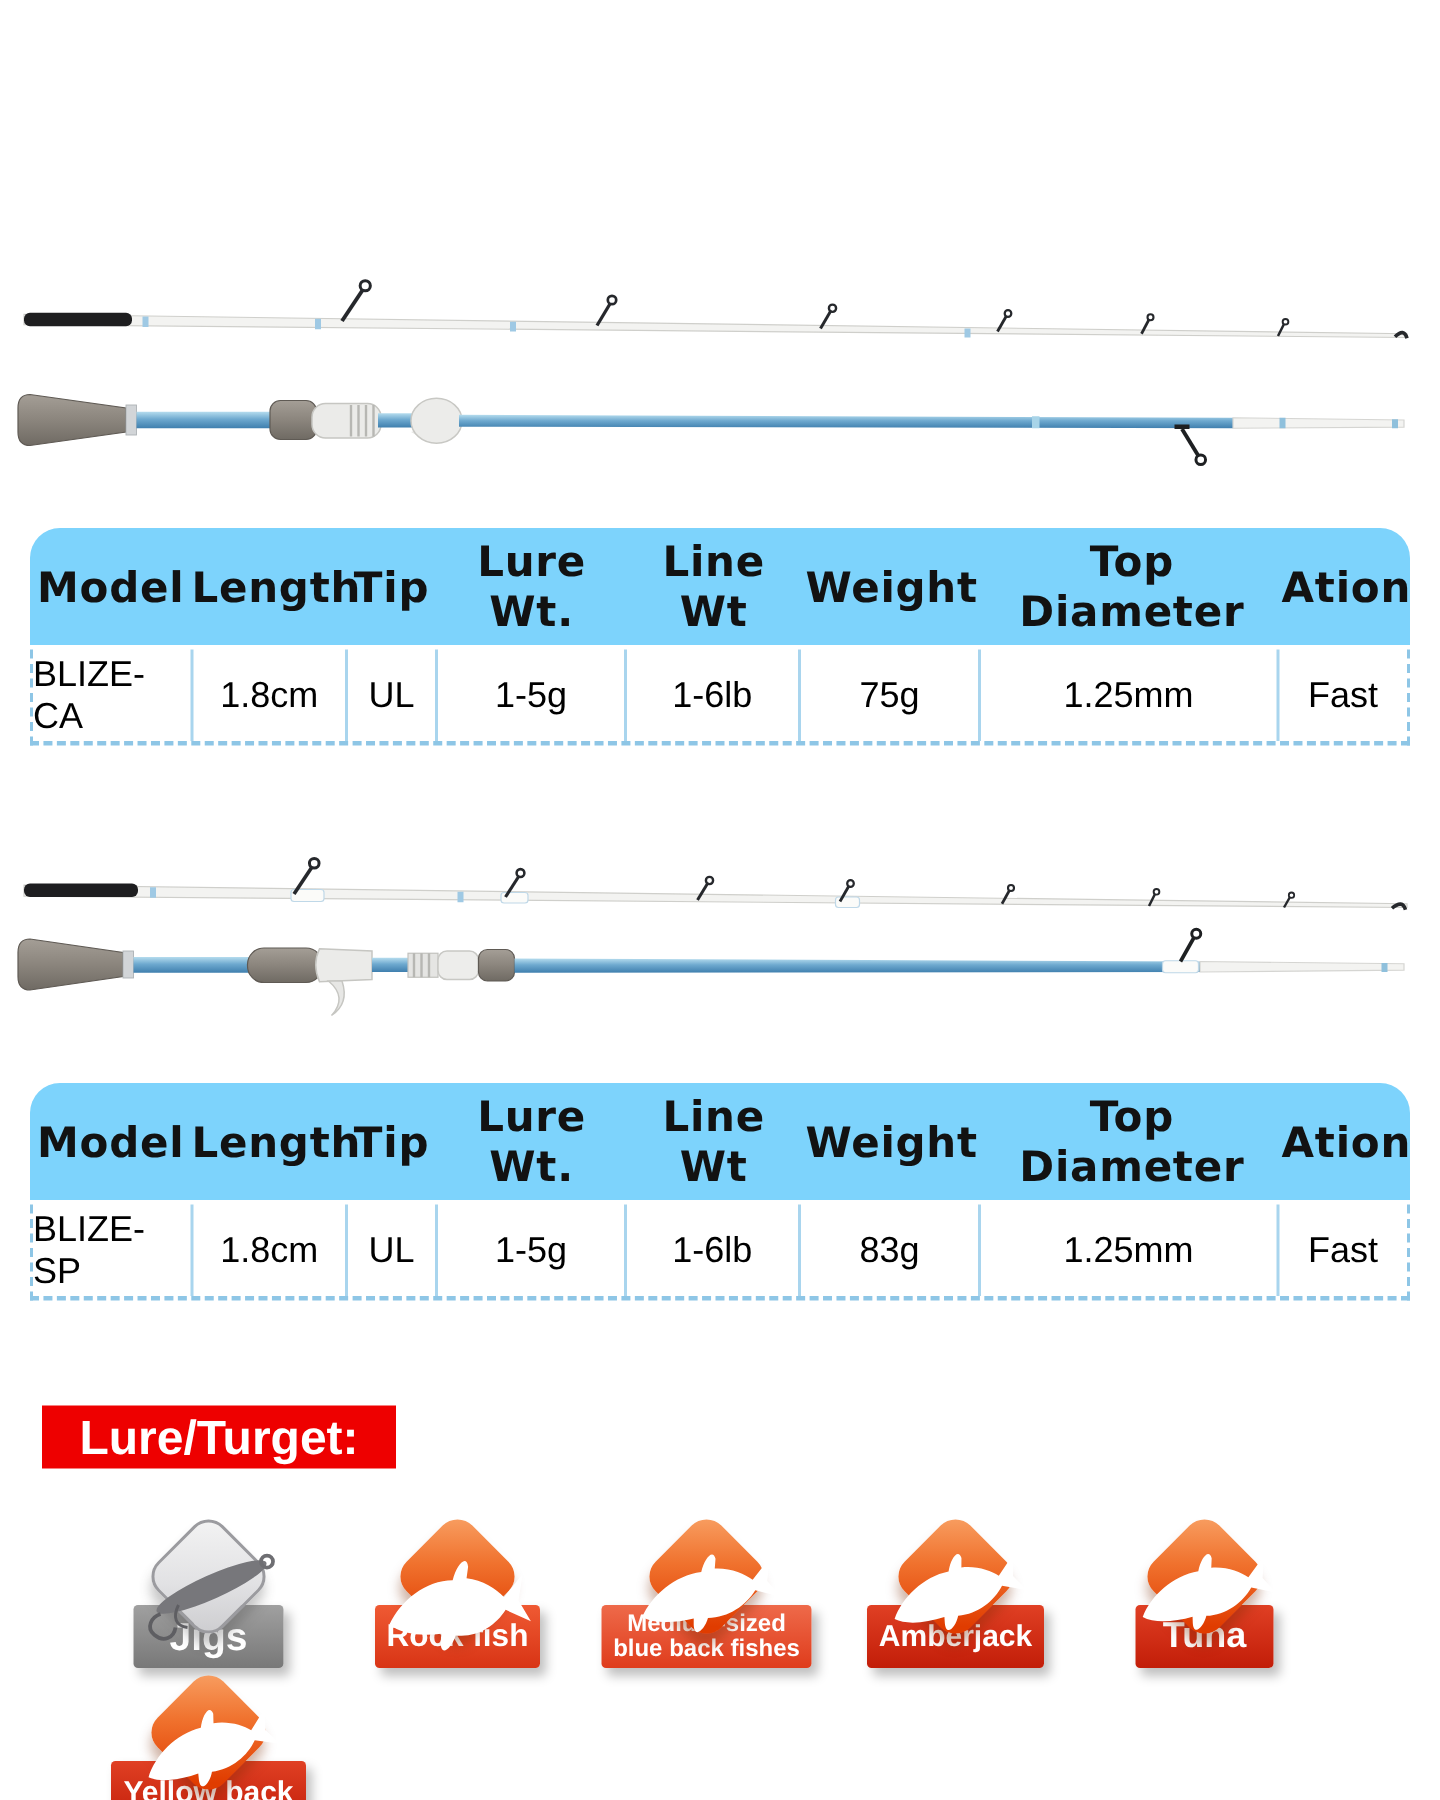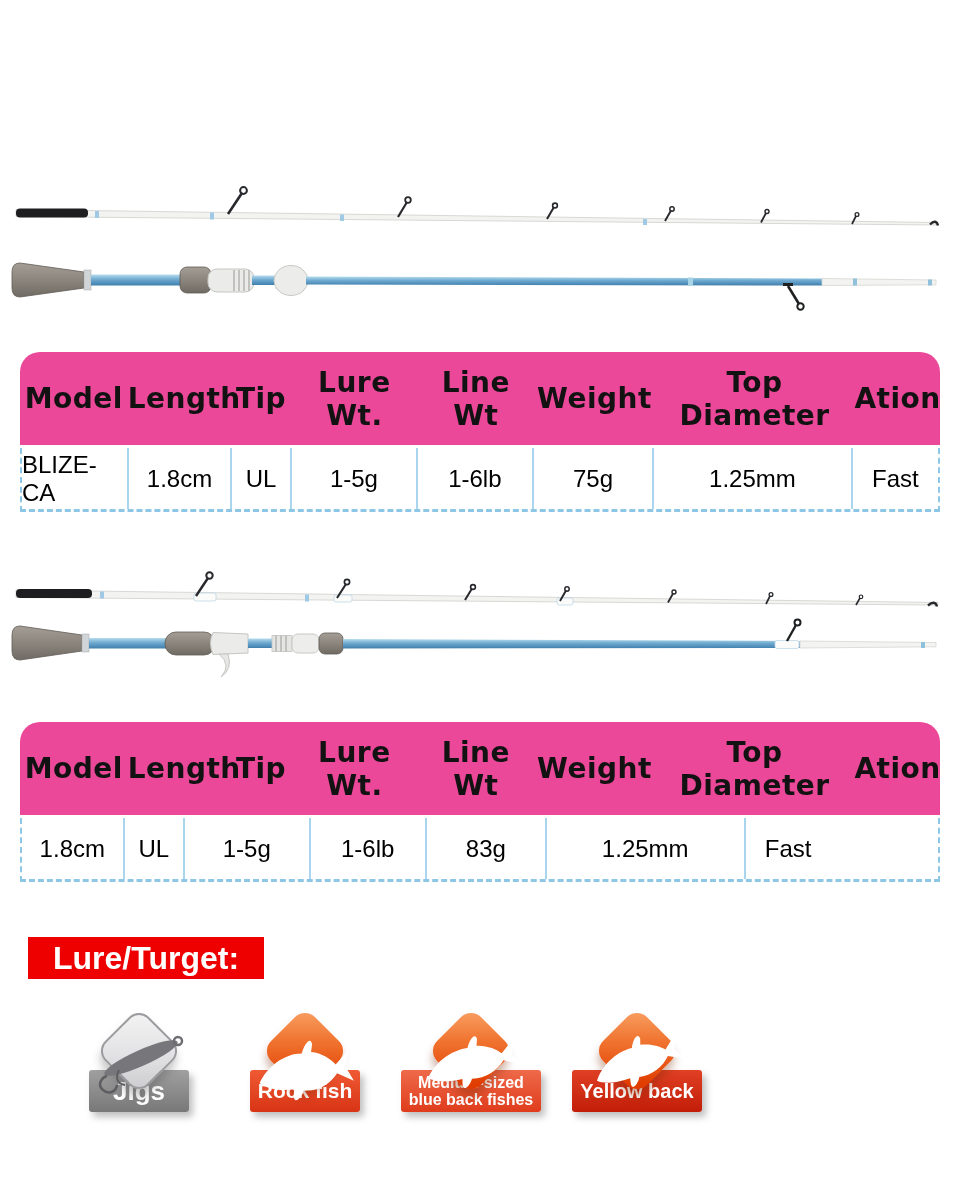--- a/index.html
+++ b/index.html
@@ -12,21 +12,21 @@
          letter-spacing:1px;word-spacing:30px;color:#3EC0E8;}
 
   
   .rod-img{position:absolute;left:0;width:960px;}
   .rod1{top:162px;height:192px;}
   .rod2{top:553px;height:166px;}
 
   
   .spec-table{position:absolute;left:20px;width:920px;}
   .t1{top:352px;} .t2{top:722px;}
-  .thead{display:flex;align-items:center;height:93px;background:#ec4899;
+  .thead{display:flex;align-items:center;height:78px;background:#7dd3fc;
          border-radius:20px 20px 0 0;}
   .thead .cell{font-family:"DejaVu Sans",sans-serif;font-weight:bold;font-size:28px;
                color:#121212;text-align:center;letter-spacing:0.5px;}
   .trow{display:flex;align-items:stretch;height:64px;margin-top:3px;box-sizing:border-box;
         border-left:2px dashed #8EC6E6;border-right:2px dashed #8EC6E6;border-bottom:3px dashed #8EC6E6;
         background:#ffffff;}
   .trow .cell{display:flex;align-items:center;justify-content:center;font-size:24px;color:#000;
               box-sizing:border-box;border-right:2px solid #A9D5EE;}
   .trow .cell:last-child{border-right:none;}
   .c0{width:11.7%}.c1{width:11.2%}.c2{width:6.6%}.c3{width:13.7%}
@@ -220,20 +220,21 @@
       <div class="cell c0">Model</div>
       <div class="cell c1">Length</div>
       <div class="cell c2">Tip</div>
       <div class="cell c3">Lure Wt.</div>
       <div class="cell c4">Line Wt</div>
       <div class="cell c5">Weight</div>
       <div class="cell c6">Top Diameter</div>
       <div class="cell c7">Ation</div>
     </div>
     <div class="trow">
+      <div class="cell c0">BLIZE-SP</div>
       <div class="cell c1">1.8cm</div>
       <div class="cell c2">UL</div>
       <div class="cell c3">1-5g</div>
       <div class="cell c4">1-6lb</div>
       <div class="cell c5">83g</div>
       <div class="cell c6">1.25mm</div>
       <div class="cell c7">Fast</div>
     </div>
   </div>
 
@@ -279,21 +280,39 @@
       <div class="diamond orange"></div>
       <svg class="art" viewBox="0 0 104 92">
           <use href="#fish" x="0" y="14" width="104" height="66" transform="rotate(-14 52 46)"></use>
         </svg>
       <div class="banner red-med">
         <span>Medium-sized</span>
         <span>blue back fishes</span>
       </div>
     </div>
 
-
+    <div class="target">
+      <div class="diamond orange"></div>
+      <svg class="art" viewBox="0 0 104 92">
+          <use href="#fish" x="2" y="14" width="100" height="64" transform="rotate(-18 52 46)"></use>
+        </svg>
+      <div class="banner red-deep">
+        <span>Amberjack</span>
+      </div>
+    </div>
+
+    <div class="target">
+      <div class="diamond orange"></div>
+      <svg class="art" viewBox="0 0 104 92">
+          <use href="#fish" x="2" y="14" width="100" height="64" transform="rotate(-16 52 46)"></use>
+        </svg>
+      <div class="banner red-deep tuna-b">
+        <span>Tuna</span>
+      </div>
+    </div>
 
     <div class="target">
       <div class="diamond orange"></div>
       <svg class="art" viewBox="0 0 104 92">
           <use href="#fish" x="2" y="14" width="100" height="64" transform="rotate(-20 52 46)"></use>
         </svg>
       <div class="banner red-deep">
         <span>Yellow back</span>
       </div>
     </div>

